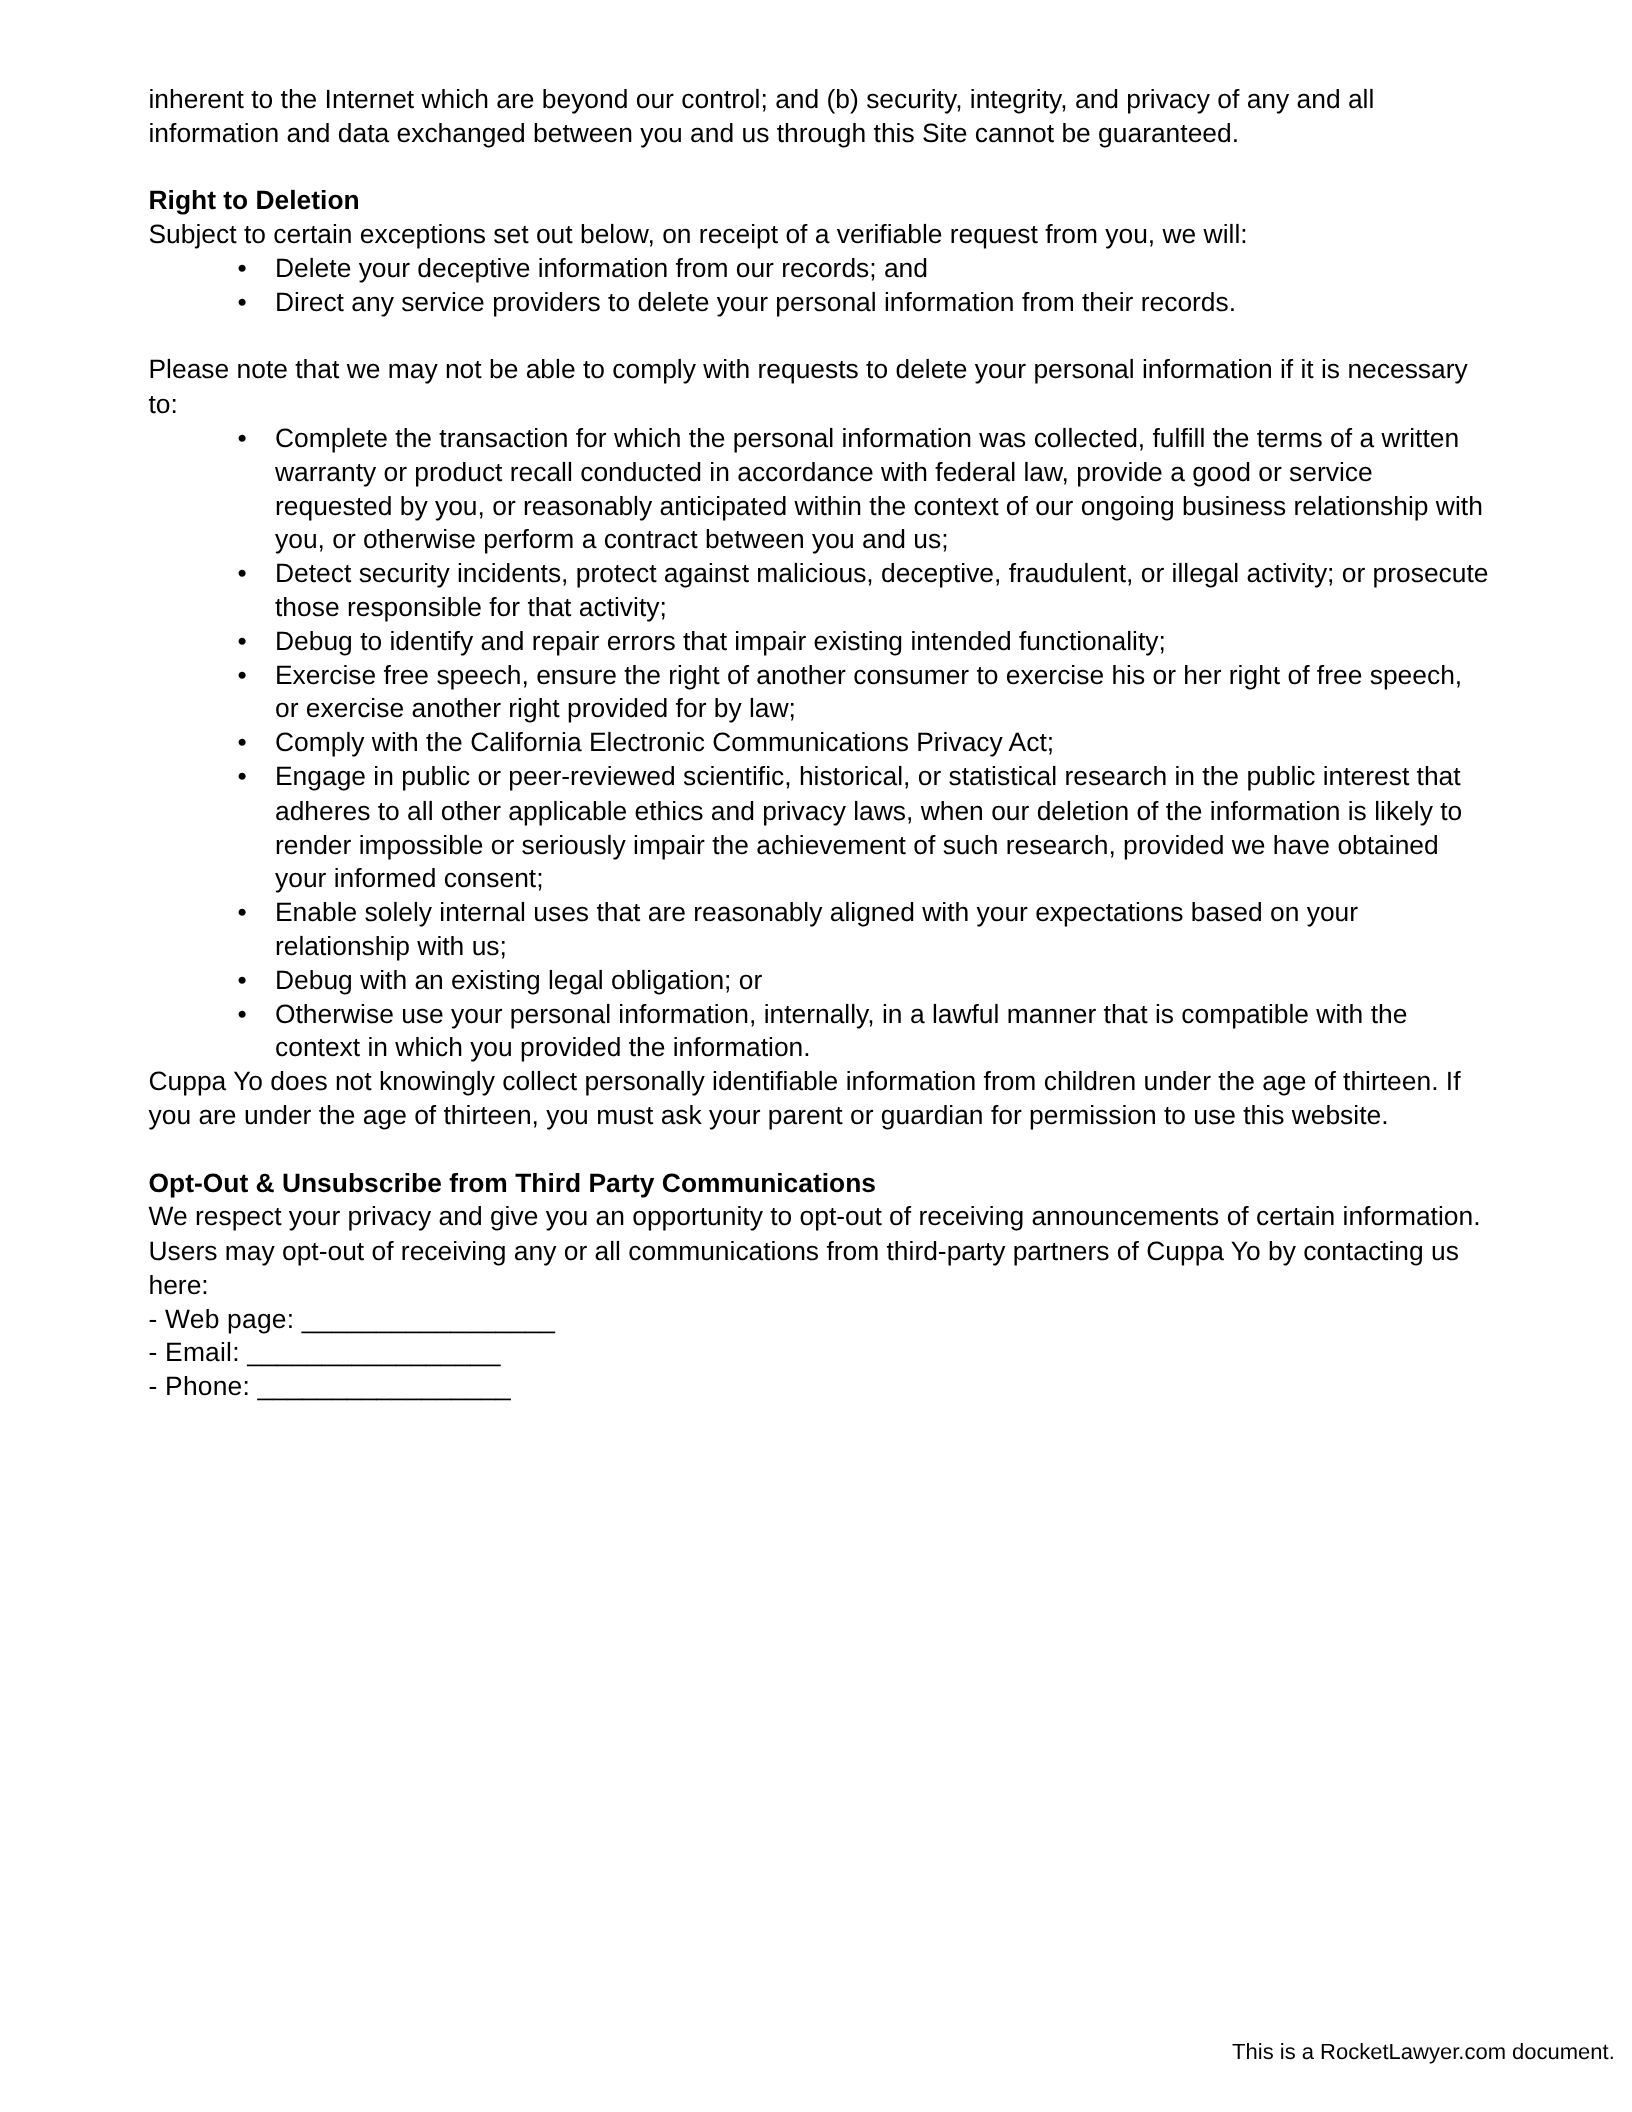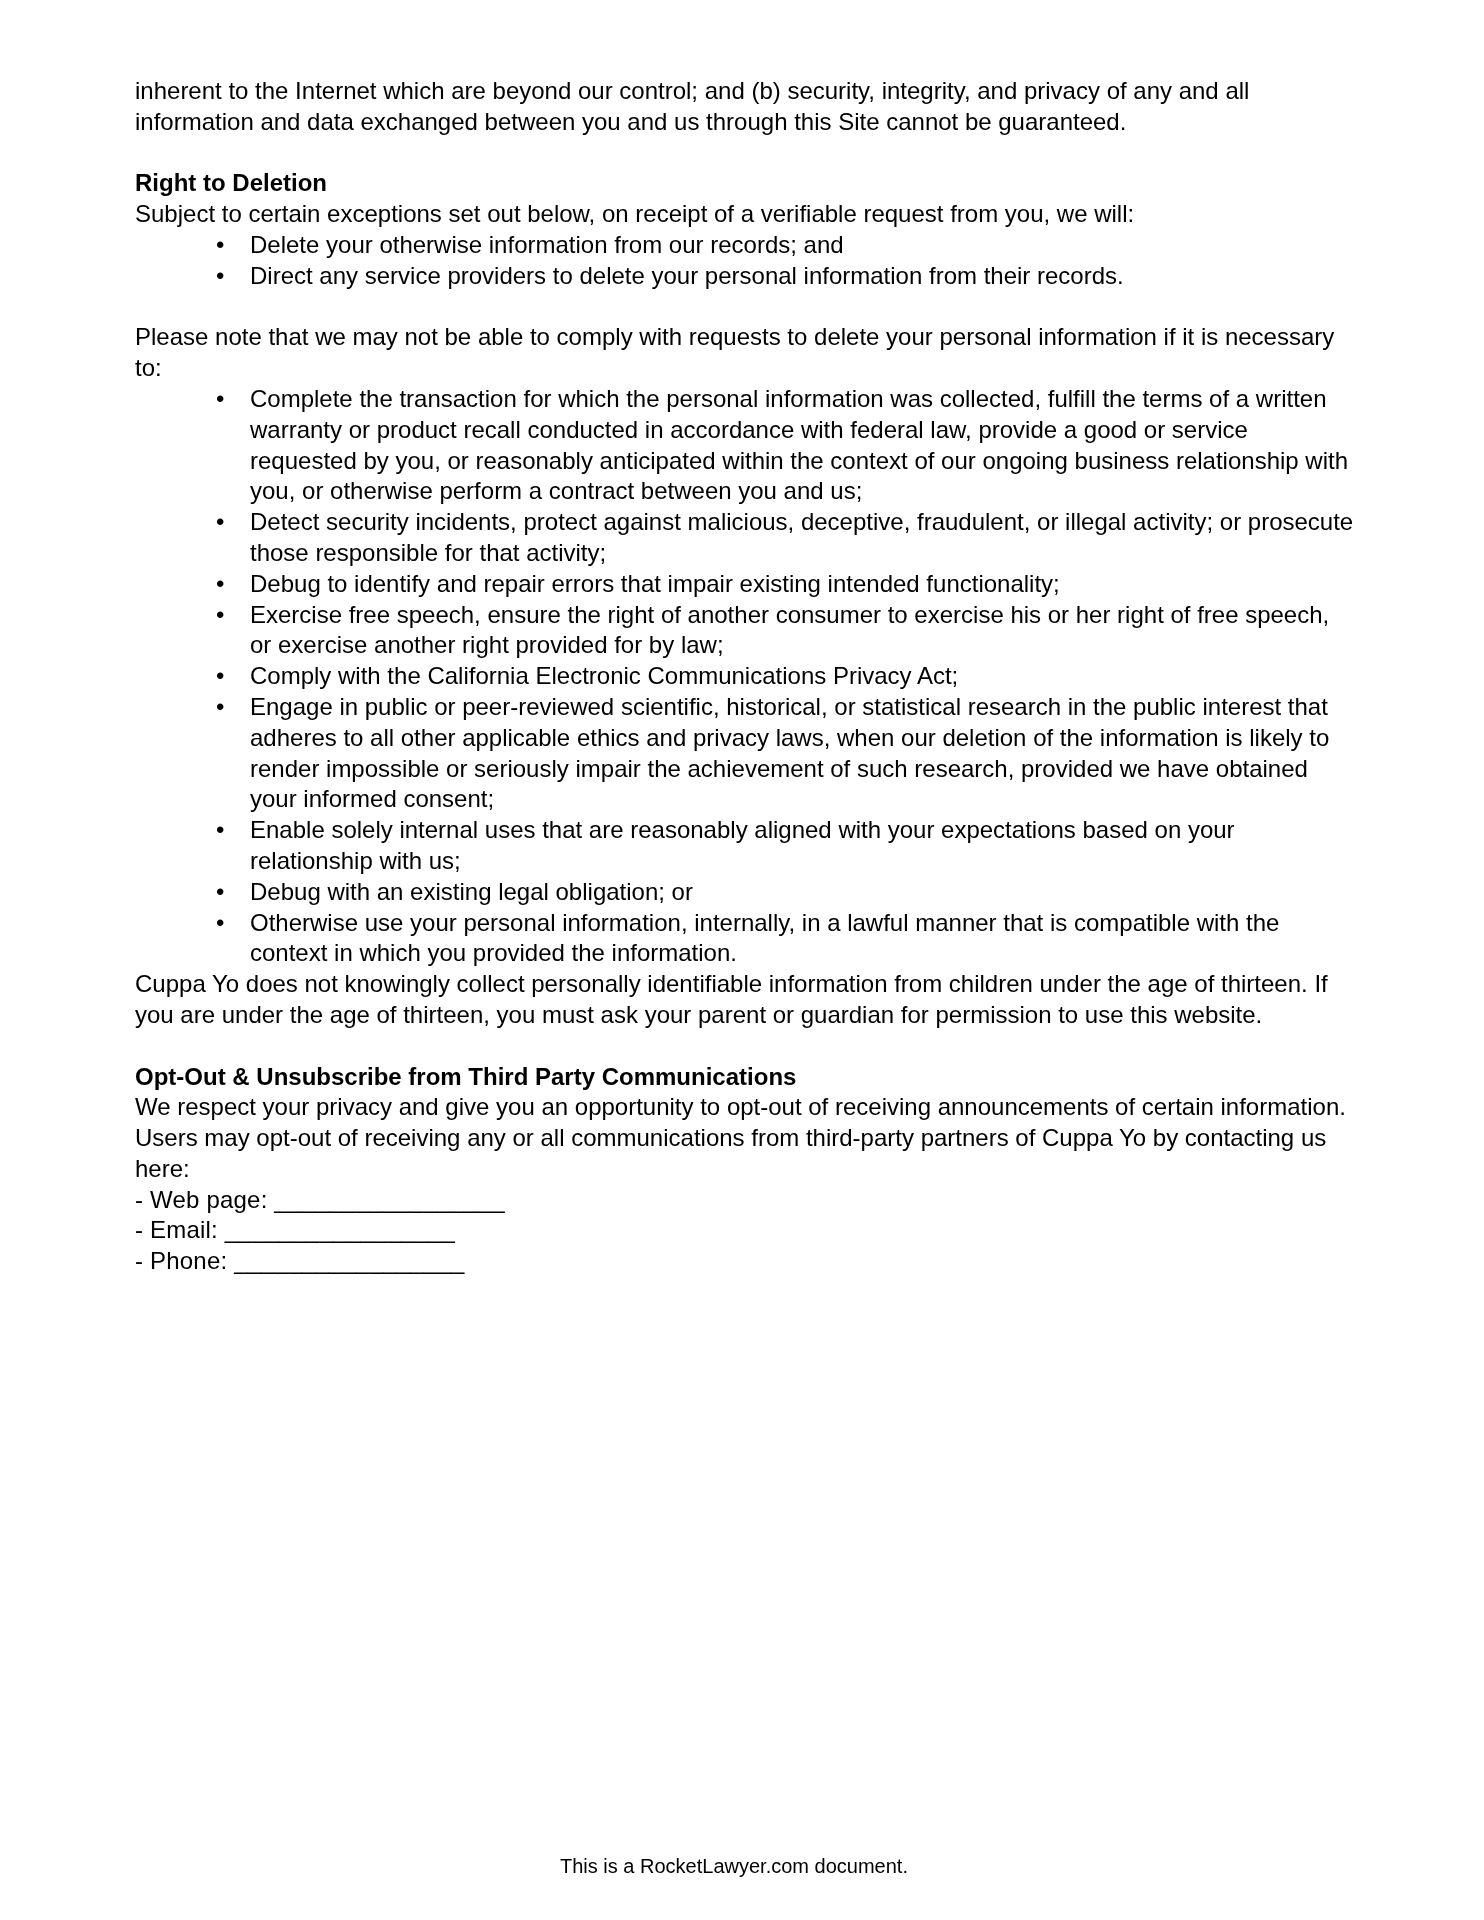--- a/index.html
+++ b/index.html
@@ -48,36 +48,36 @@
   }
   .contact-line {
     margin: 0;
     letter-spacing: 0.2px;
   }
   .footer {
     position: absolute;
     left: 0;
     right: 16px;
     top: 1854px;
-    text-align: center;
+    text-align: right;
     font-size: 20px;
     line-height: 24px;
   }
 </style>
 </head>
 <body>
 
 <div class="page">
 
   <p class="para">inherent to the Internet which are beyond our control; and (b) security, integrity, and privacy of any and all information and data exchanged between you and us through this Site cannot be guaranteed.</p>
 
   <h3 class="heading">Right to Deletion</h3>
   <p class="para">Subject to certain exceptions set out below, on receipt of a verifiable request from you, we will:</p>
   <ul class="bullets">
-    <li>Delete your otherwise information from our records; and</li>
+    <li>Delete your deceptive information from our records; and</li>
     <li>Direct any service providers to delete your personal information from their records.</li>
   </ul>
 
   <p class="para spaced">Please note that we may not be able to comply with requests to delete your personal information if it is necessary to:</p>
   <ul class="bullets">
     <li>Complete the transaction for which the personal information was collected, fulfill the terms of a written warranty or product recall conducted in accordance with federal law, provide a good or service requested by you, or reasonably anticipated within the context of our ongoing business relationship with you, or otherwise perform a contract between you and us;</li>
     <li>Detect security incidents, protect against malicious, deceptive, fraudulent, or illegal activity; or prosecute those responsible for that activity;</li>
     <li>Debug to identify and repair errors that impair existing intended functionality;</li>
     <li>Exercise free speech, ensure the right of another consumer to exercise his or her right of free speech, or exercise another right provided for by law;</li>
     <li>Comply with the California Electronic Communications Privacy Act;</li>

